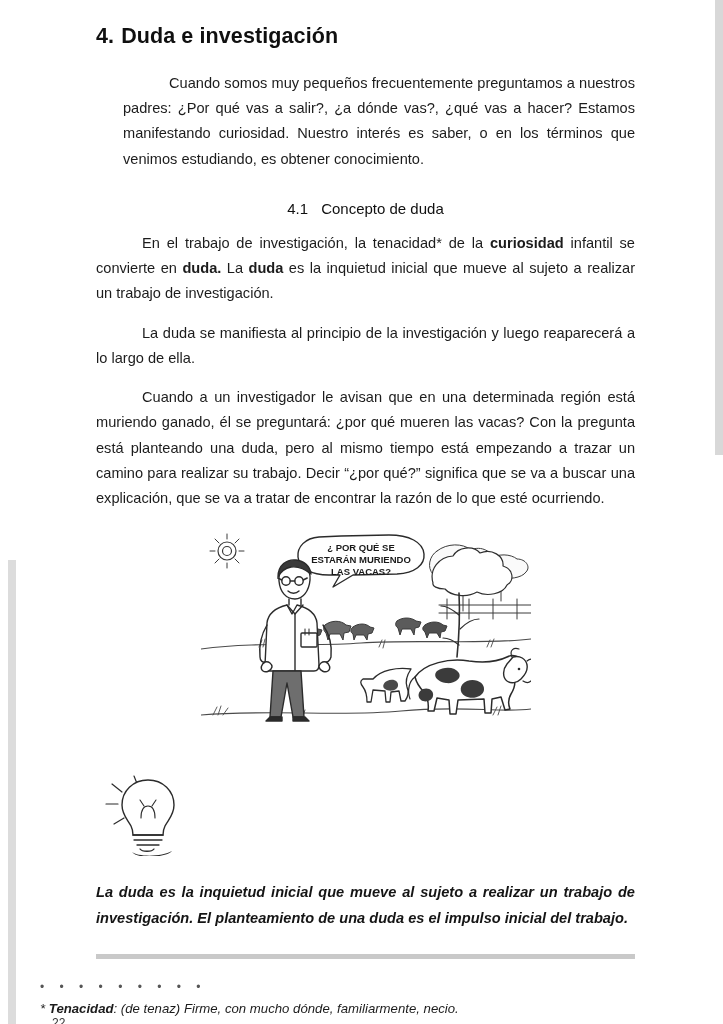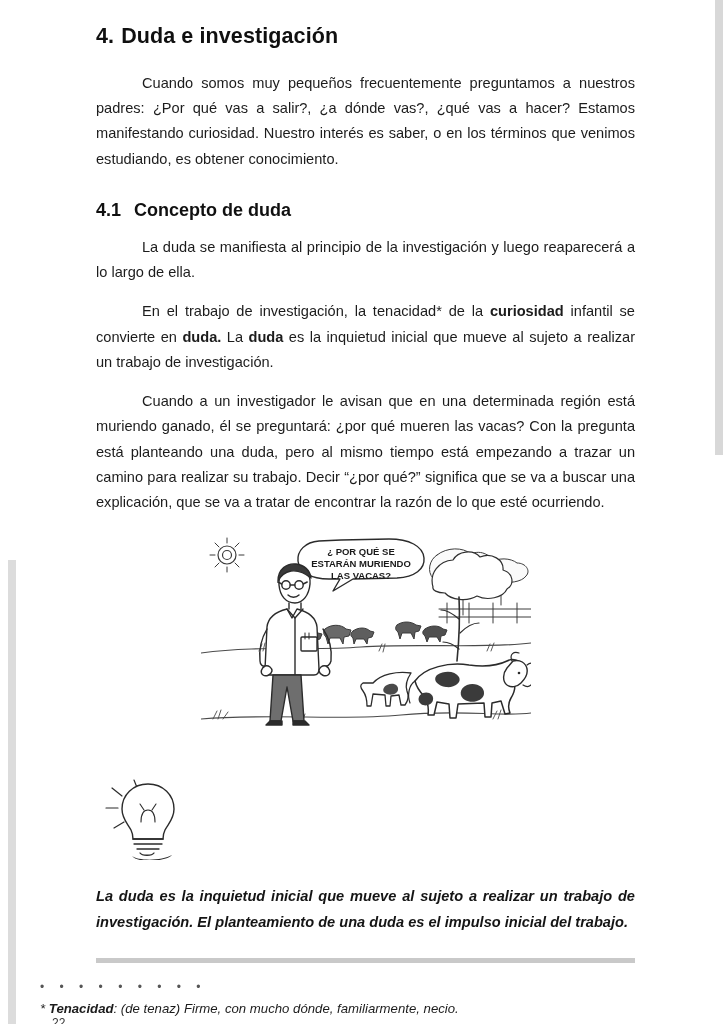--- a/index.html
+++ b/index.html
@@ -58,39 +58,41 @@
     letter-spacing: 0.1px;
     margin: 0;
     padding-top: 12px;
     color: #101010;
   }
   h1.chapter-title .num {
     margin-right: 7px;
   }
 
   h2.section-title {
-    font-size: 18px;
-    font-weight: bold;
+    font-size: 15px;
+    font-weight: normal;
     margin: 28px 0 0 0;
     color: #101010;
+    text-align: center;
   }
   h2.section-title .num {
     margin-right: 13px;
   }
 
   p.body {
     font-size: 14.6px;
     line-height: 1.73;
     text-align: justify;
     margin: 14px 0 0 0;
     text-indent: 46px;
     color: #1c1c1c;
   }
   p.body.first {
     margin-top: 22px;
+    margin-left: 27px;
   }
   p.body b { font-weight: bold; }
 
   
   .figure {
     margin: 18px auto 0 auto;
     width: 330px;
     height: 215px;
     position: relative;
     font-weight: bold;
@@ -166,22 +168,22 @@
   <h1 class="chapter-title">
     <span class="num">4.</span><span>Duda e investigación</span>
   </h1>
 
   <p class="body first">Cuando somos muy pequeños frecuentemente preguntamos a nuestros padres: ¿Por qué vas a salir?, ¿a dónde vas?, ¿qué vas a hacer? Estamos manifestando curiosidad. Nuestro interés es saber, o en los términos que venimos estudiando, es obtener conocimiento.</p>
 
   <h2 class="section-title">
     <span class="num">4.1</span><span>Concepto de duda</span>
   </h2>
 
+  <p class="body" id="p1"><span>En el trabajo de investigación, la tenacidad* de la </span><b>curiosidad</b><span> infantil se convierte en </span><b>duda.</b><span> La </span><b>duda</b><span> es la inquietud inicial que mueve al sujeto a realizar un trabajo de investigación.</span></p>
   <p class="body" id="p2"><span>La duda se manifiesta al principio de la investigación y luego reaparecerá a lo largo de ella.</span></p>
-  <p class="body" id="p1"><span>En el trabajo de investigación, la tenacidad* de la </span><b>curiosidad</b><span> infantil se convierte en </span><b>duda.</b><span> La </span><b>duda</b><span> es la inquietud inicial que mueve al sujeto a realizar un trabajo de investigación.</span></p>
   <p class="body" id="p3"><span>Cuando a un investigador le avisan que en una determinada región está muriendo ganado, él  se preguntará: ¿por qué mueren las vacas?  Con la pregunta está planteando una duda, pero al mismo tiempo está empezando a trazar un camino para realizar su trabajo. Decir “¿por qué?” significa que se va a buscar una explicación, que se va a tratar de encontrar la razón de lo que esté ocurriendo.</span></p>
 
   <div class="figure">
     <svg width="330" height="215" viewBox="0 0 330 215" xmlns="http://www.w3.org/2000/svg">
       <g stroke="#2b2b2b" fill="none" stroke-width="1.2" stroke-linecap="round" stroke-linejoin="round">
 
         <circle cx="26" cy="22" r="9" stroke="#3a3a3a"></circle>
         <circle cx="26" cy="22" r="4.5" stroke="#3a3a3a"></circle>
         <g stroke="#3a3a3a" stroke-width="1">
           <path d="M26 5 L26 10"></path>

